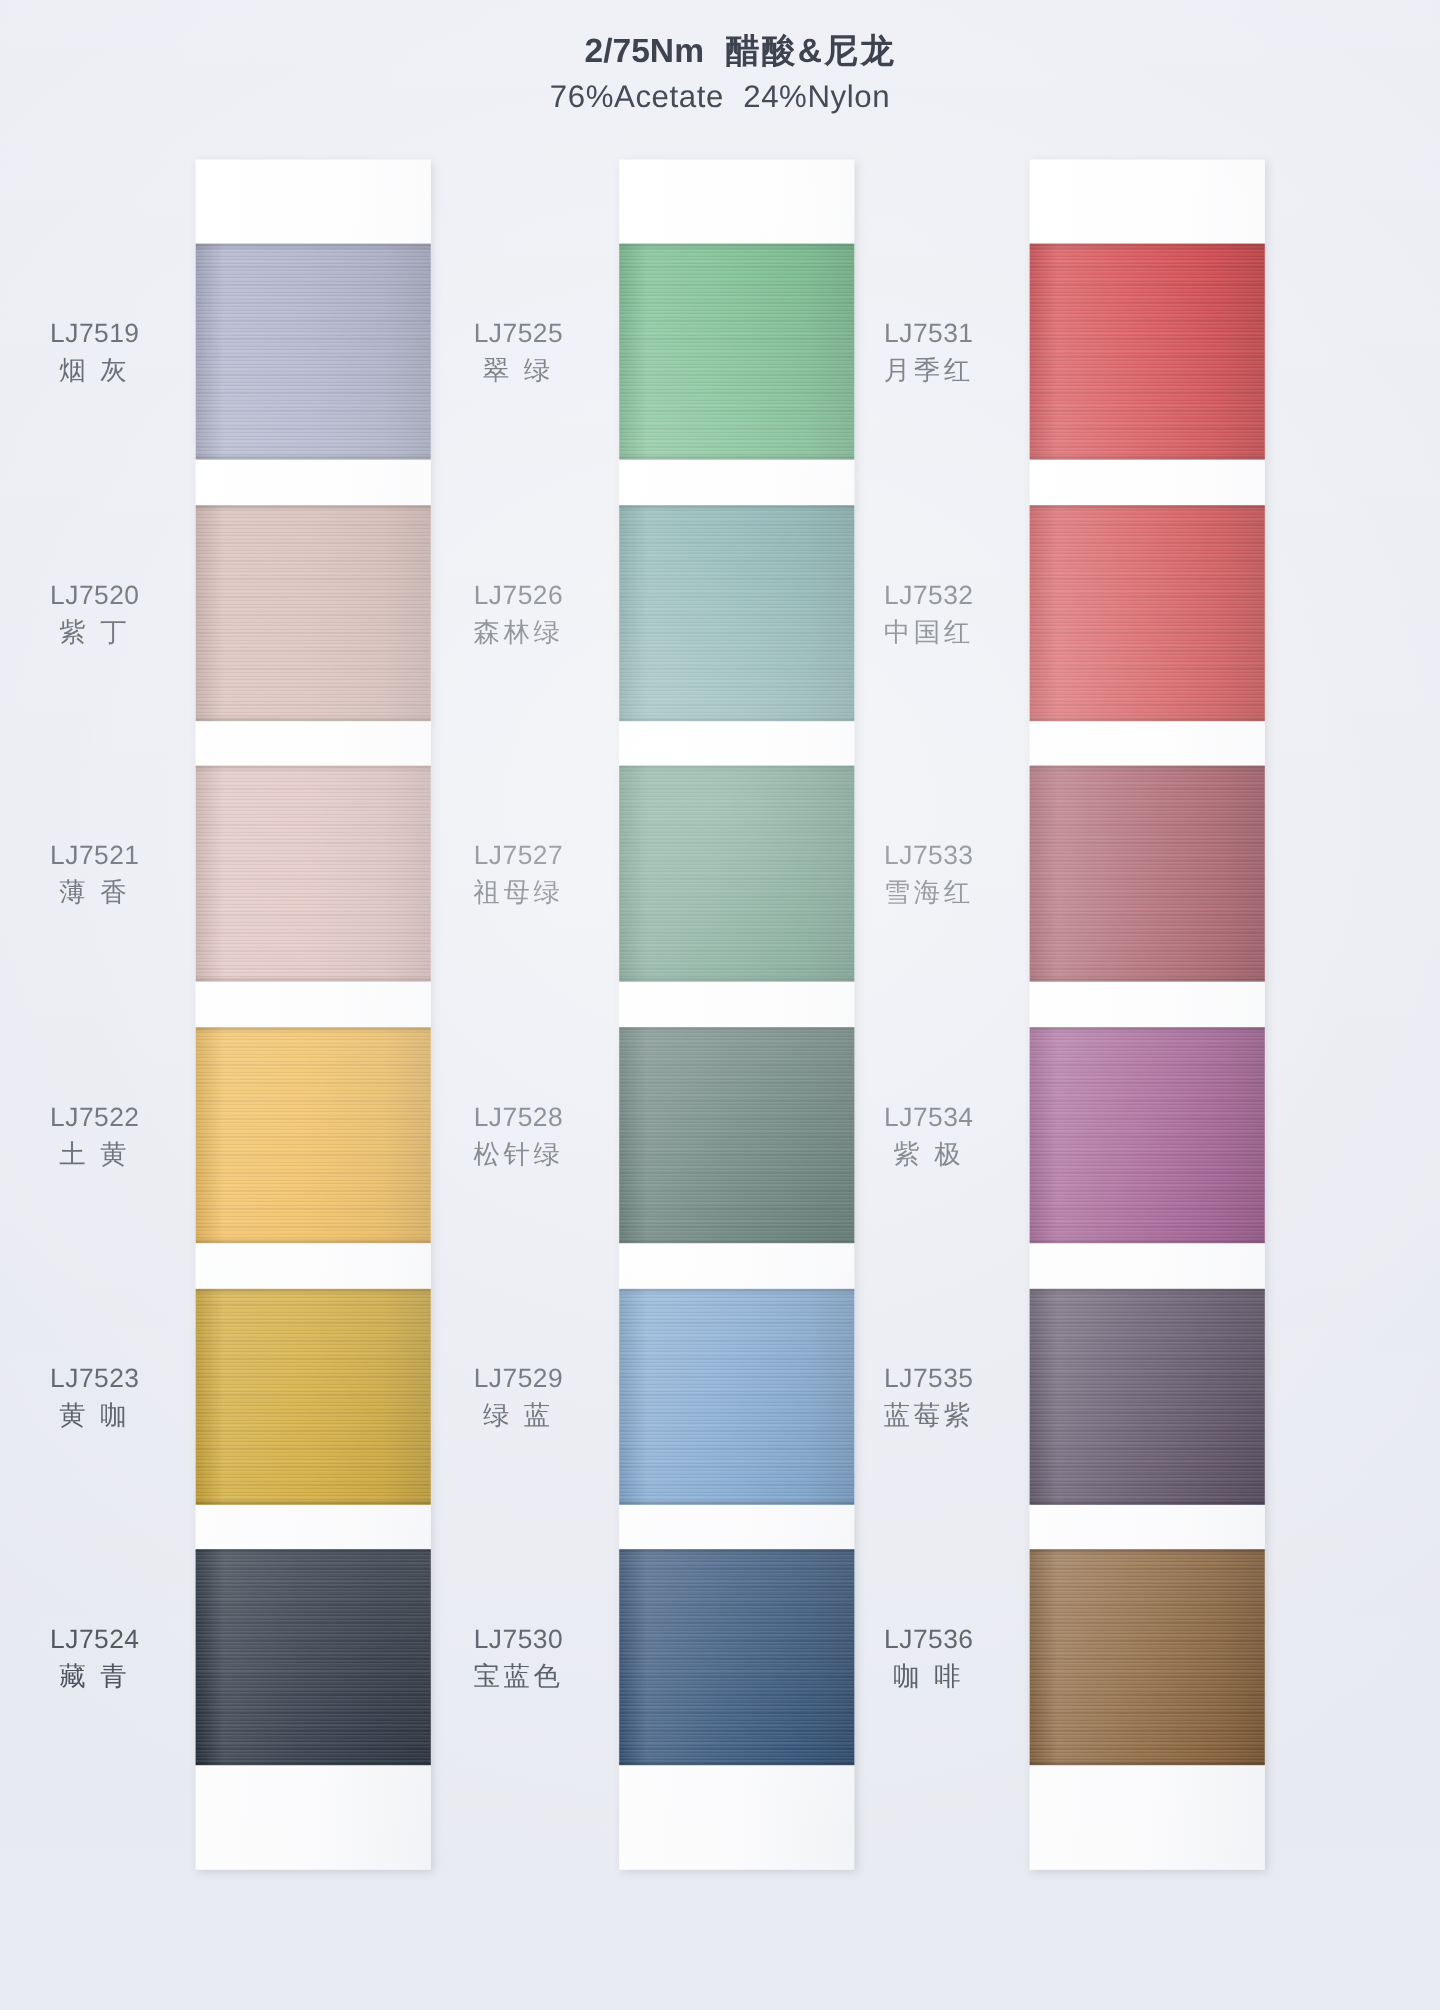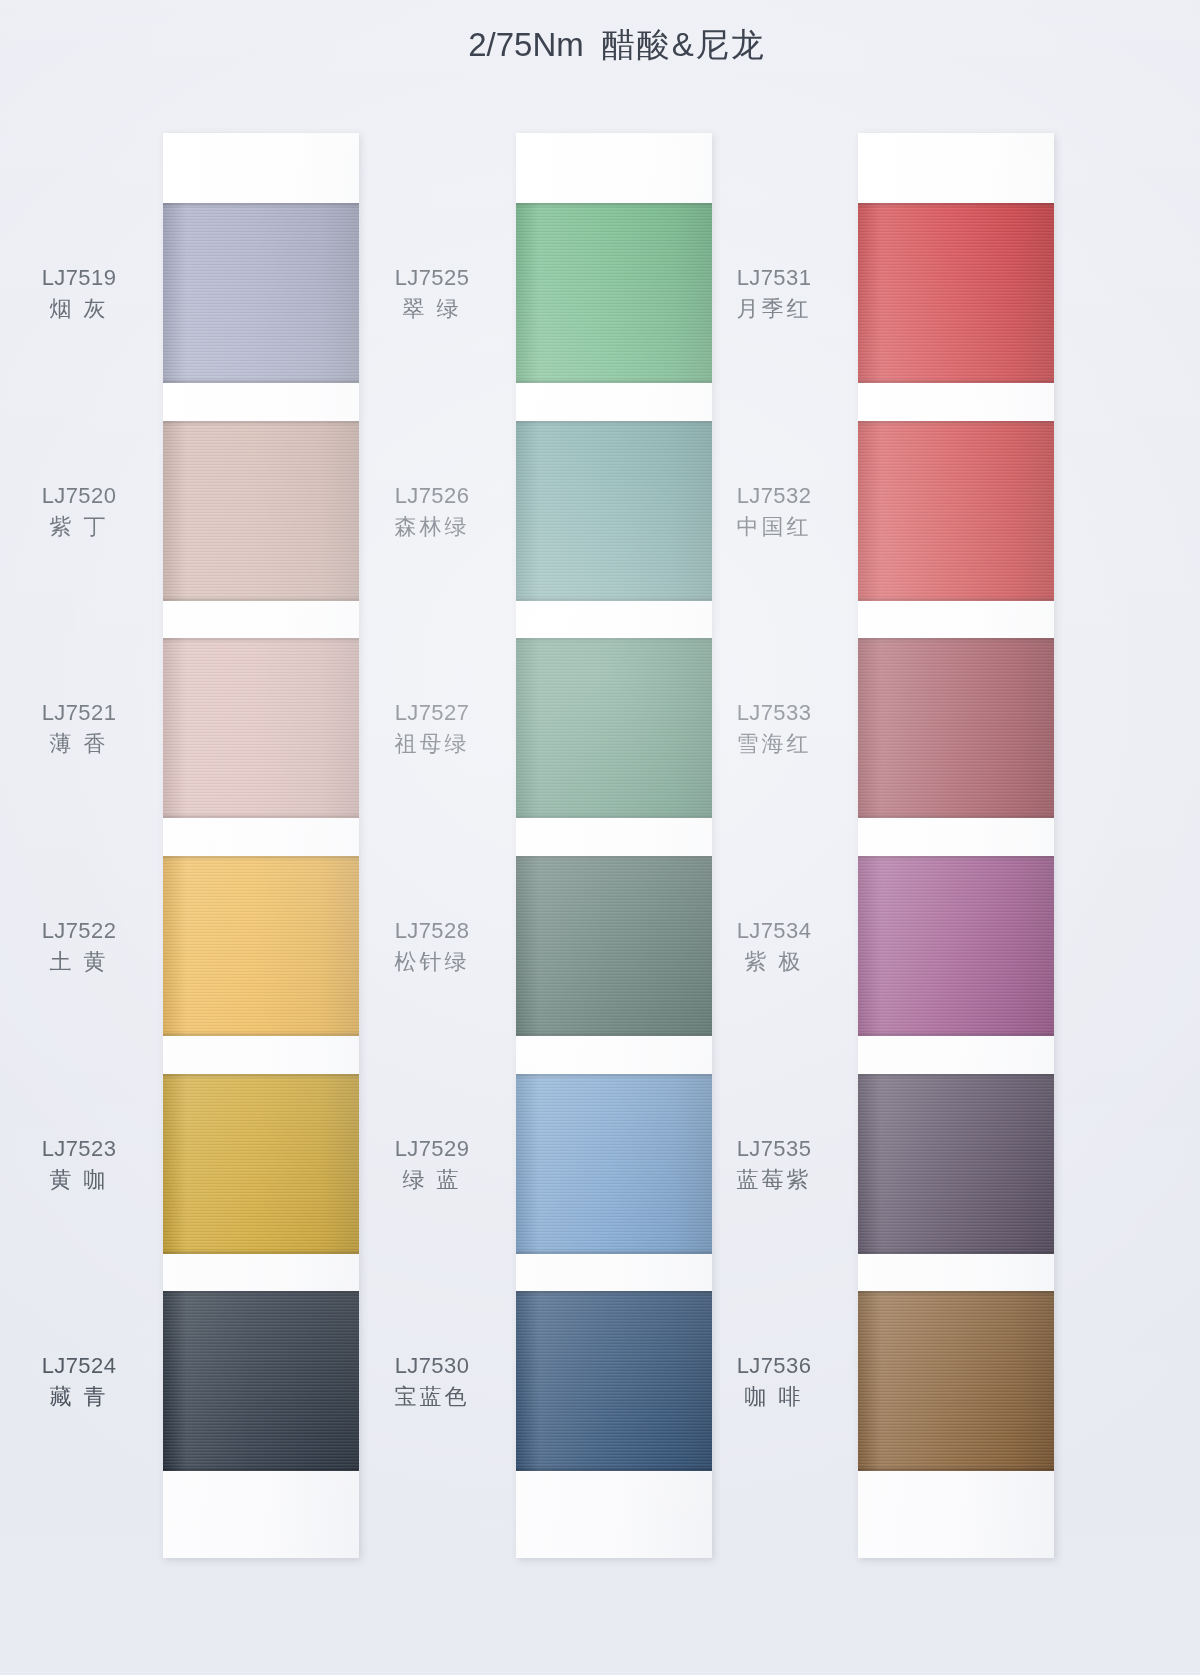--- a/index.html
+++ b/index.html
@@ -33,24 +33,24 @@
   
   .header {
     position: absolute;
     top: 26px;
     left: 0;
     width: 1200px;
     text-align: center;
     z-index: 5;
   }
   .title-main {
-    font-size: 33px;
+    font-size: 28px;
     letter-spacing: 1px;
     color: #3d4450;
-    font-weight: 400;
+    font-weight: 700;
     line-height: 1.18;
     white-space: nowrap;
     padding-left: 34px;
   }
   .title-main .nm { letter-spacing: 0px; }
   .title-main .cn { margin-left: 18px; letter-spacing: 2px; }
   .title-sub {
     margin-top: 6px;
     font-size: 26px;
     color: #454c57;
@@ -161,20 +161,23 @@
 </style>
 </head>
 <body>
 
 <div class="page">
 
   <div class="header">
     <div class="title-main">
       <span class="nm">2/75Nm</span><span class="cn">醋酸&amp;尼龙</span>
     </div>
+    <div class="title-sub">
+      <span>76%Acetate</span><span class="gap"></span><span>24%Nylon</span>
+    </div>
   </div>
 
   <div class="columns">
 
     <div class="column col-0">
       <div class="card-strip"></div>
       <div class="swatches">
         <div class="swatch" style="top: 70px; height: 180px; background: rgb(154, 160, 190);">
           <div class="yarn"></div>
           <div class="sheen"></div>

